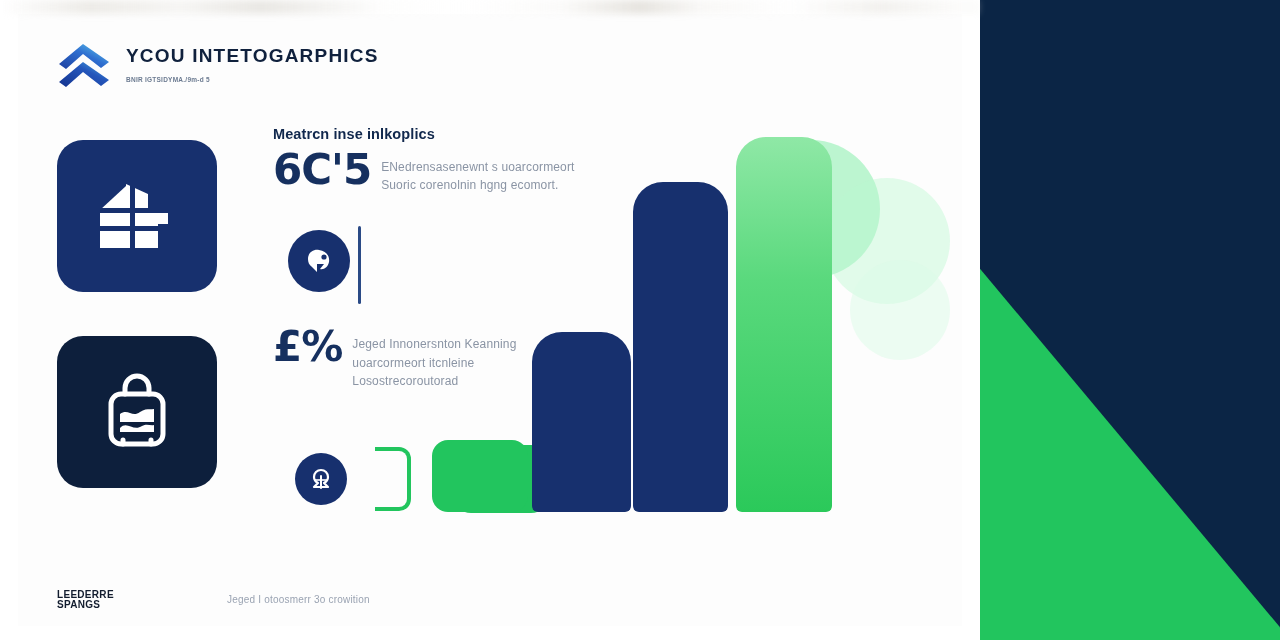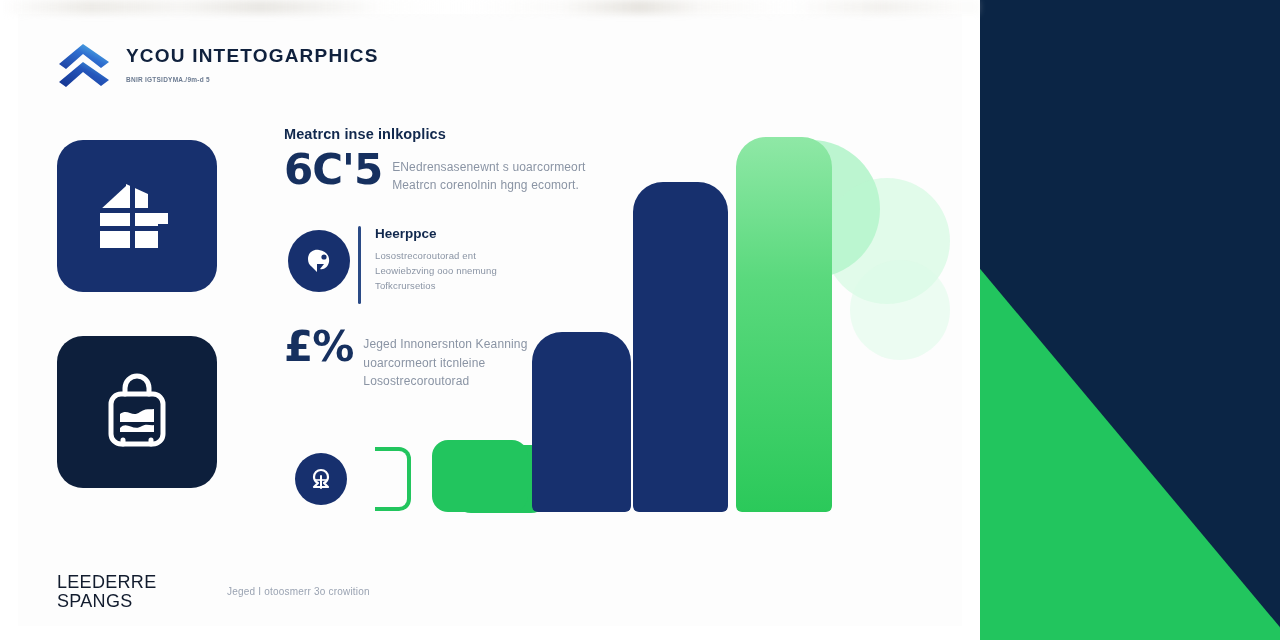--- a/index.html
+++ b/index.html
@@ -103,21 +103,21 @@
     align-items: center;
     justify-content: center;
   }
   .tile-1 { top: 140px; left: 57px; background: #17306e; }
   .tile-2 { top: 336px; left: 57px; background: #0d1f3c; }
   .tile svg { display: block; }
 
   
   .stat-block {
     position: absolute;
-    left: 284px;
+    left: 273px;
   }
   .block-a { top: 126px; width: 250px; }
   .block-c { top: 330px; width: 250px; }
 
   .block-title {
     font-size: 14.5px;
     font-weight: 700;
     color: #11284d;
     letter-spacing: .1px;
     line-height: 1.15;
@@ -270,22 +270,22 @@
 
   
   .footer {
     position: absolute;
     left: 57px; bottom: 30px;
     display: flex;
     align-items: center;
     gap: 0;
   }
   .footer-logo {
-    font-size: 18px;
-    font-weight: 400;
+    font-size: 10px;
+    font-weight: 700;
     color: #121c2e;
     line-height: 1.02;
     letter-spacing: .3px;
     width: 96px;
     filter: blur(.25px);
   }
   .footer-logo span { display: block; white-space: nowrap; }
   .footer-note {
     margin-left: 74px;
     font-size: 10px;
@@ -350,41 +350,33 @@
         <path d="M25 70 L25 74 M53 70 L53 74" stroke="#ffffff" stroke-width="5" stroke-linecap="round"></path>
       </svg>
     </div>
 
     <div class="stat-block block-a">
       <div class="block-title">Meatrcn inse inlkoplics</div>
       <div class="stat-row">
         <div class="stat-num">6C'5</div>
         <div class="stat-lines">
           <div>ENedrensasenewnt s uoarcormeort</div>
-          <div>Meatrcn corenolnin hgng ecomort.</div>
+          <div>Suoric corenolnin hgng ecomort.</div>
         </div>
       </div>
     </div>
 
     <div class="feature-row">
       <div class="circle-icon">
         <svg width="30" height="30" viewBox="0 0 30 30">
           <path d="M4 13 C4 7 9 3 15 4 C22 5 26 10 25 16 C24 21 20 24 16 23 L20 18 L13 18 L13 26 L8 21 C5 19 4 16 4 13 Z" fill="#ffffff"></path>
           <circle cx="20" cy="11" r="2.6" fill="#17306e"></circle>
         </svg>
       </div>
       <div class="v-rule"></div>
-      <div class="feature-text">
-        <div class="feature-title">Heerppce</div>
-        <div class="feature-lines">
-          <div>Losostrecoroutorad ent</div>
-          <div>Leowiebzving ooo nnemung</div>
-          <div>Tofkcrursetios</div>
-        </div>
-      </div>
     </div>
 
     <div class="stat-block block-c">
       <div class="stat-row">
         <div class="stat-num">£%</div>
         <div class="stat-lines">
           <div>Jeged Innonersnton Keanning</div>
           <div>uoarcormeort itcnleine</div>
           <div>Losostrecoroutorad</div>
         </div>

